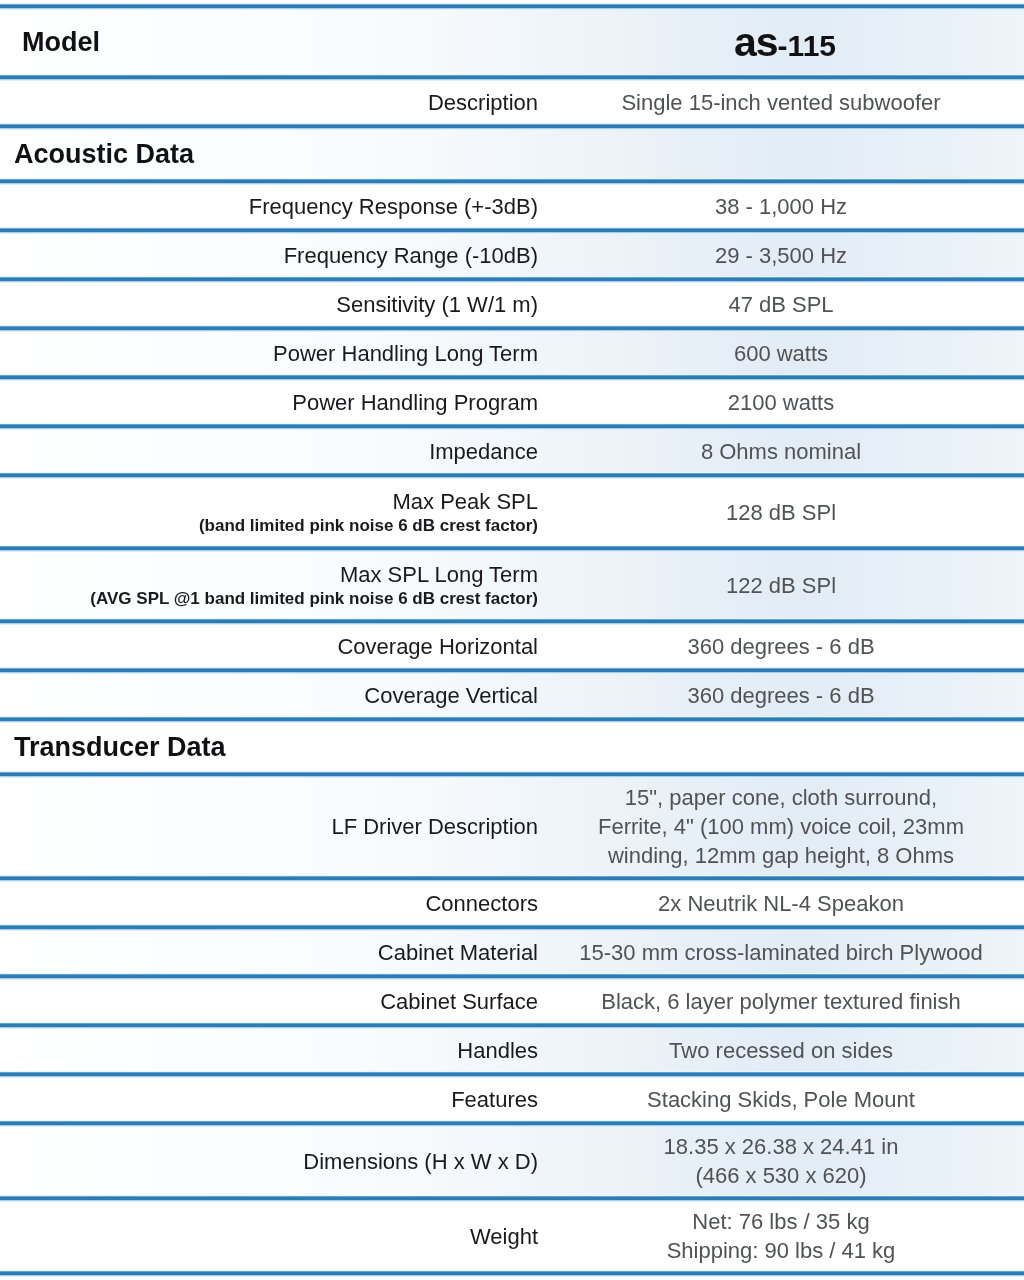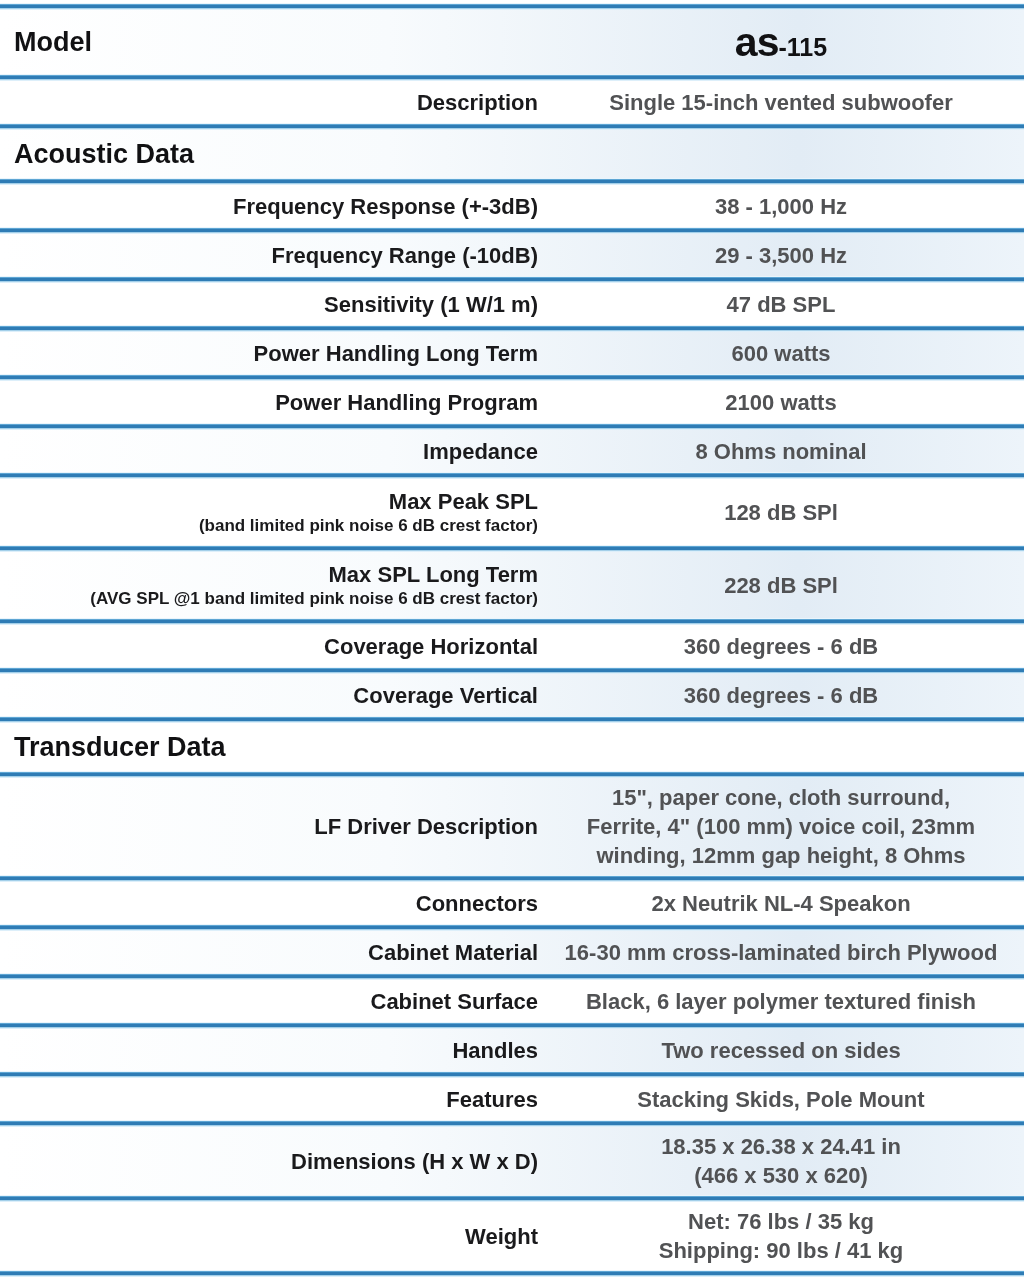--- a/index.html
+++ b/index.html
@@ -30,21 +30,21 @@
     display: flex;
     align-items: center;
     box-sizing: border-box;
     background: #ffffff;
   }
   .row.tinted {
     background: linear-gradient(90deg,
       #ffffff 0%, #f8fbfd 38%, #e2ecf5 78%, #edf4fa 100%);
   }
   
-  .row-model { min-height: 64px; }
+  .row-model { min-height: 64px; padding-left: 8px; }
   .model-label {
     width: 538px;
     text-align: left;
     padding-left: 14px;
     box-sizing: border-box;
     font-weight: bold;
     font-size: 27px;
     color: #111113;
   }
   .model-value {
@@ -53,57 +53,57 @@
     color: #111113;
     white-space: nowrap;
   }
   .model-main {
     font-weight: bold;
     font-size: 41px;
     letter-spacing: -1px;
   }
   .model-suffix {
     font-weight: bold;
-    font-size: 25px;
+    font-size: 30px;
   }
   
   .row-section { min-height: 48px; }
   .section-title {
     padding-left: 14px;
     font-weight: bold;
     font-size: 27px;
     color: #111113;
   }
   
   .row-spec { min-height: 42px; padding: 5px 0; }
   .row-spec.has-sub { min-height: 66px; align-items: center; }
   .label-cell {
     width: 538px;
     box-sizing: border-box;
     text-align: right;
   }
   .label-main {
-    font-weight: bold;
+    font-weight: normal;
     font-size: 22px;
     line-height: 27px;
     color: #1a1a1c;
   }
   .label-sub {
     font-weight: bold;
     font-size: 17px;
     line-height: 21px;
     color: #1a1a1c;
   }
   .value-cell {
     flex: 1;
     text-align: center;
     color: #515254;
     font-size: 22px;
   }
-  .value-line { line-height: 29px; font-weight: bold; }
+  .value-line { line-height: 29px; }
 </style>
 </head>
 <body>
 
 <div class="sheet">
   <div class="sep"></div>
   <div id="table-body">
       <div class="row row-model tinted">
     <div class="model-label">Model</div>
     <div class="model-value">
@@ -194,21 +194,21 @@
           <div class="value-line">128 dB SPl</div>
         </div>
   </div>
       <div class="sep"></div>
       <div class="row row-spec tinted has-sub">
     <div class="label-cell">
       <div class="label-main">Max SPL Long Term</div>
       <div class="label-sub">(AVG SPL @1 band limited pink noise 6 dB crest factor)</div>
     </div>
     <div class="value-cell">
-          <div class="value-line">228 dB SPl</div>
+          <div class="value-line">122 dB SPl</div>
         </div>
   </div>
       <div class="sep"></div>
       <div class="row row-spec">
     <div class="label-cell">
       <div class="label-main">Coverage Horizontal</div>
 
     </div>
     <div class="value-cell">
           <div class="value-line">360 degrees - 6 dB</div>
@@ -250,21 +250,21 @@
           <div class="value-line">2x Neutrik NL-4 Speakon</div>
         </div>
   </div>
       <div class="sep"></div>
       <div class="row row-spec tinted">
     <div class="label-cell">
       <div class="label-main">Cabinet Material</div>
 
     </div>
     <div class="value-cell">
-          <div class="value-line">16-30 mm cross-laminated birch Plywood</div>
+          <div class="value-line">15-30 mm cross-laminated birch Plywood</div>
         </div>
   </div>
       <div class="sep"></div>
       <div class="row row-spec">
     <div class="label-cell">
       <div class="label-main">Cabinet Surface</div>
 
     </div>
     <div class="value-cell">
           <div class="value-line">Black, 6 layer polymer textured finish</div>

